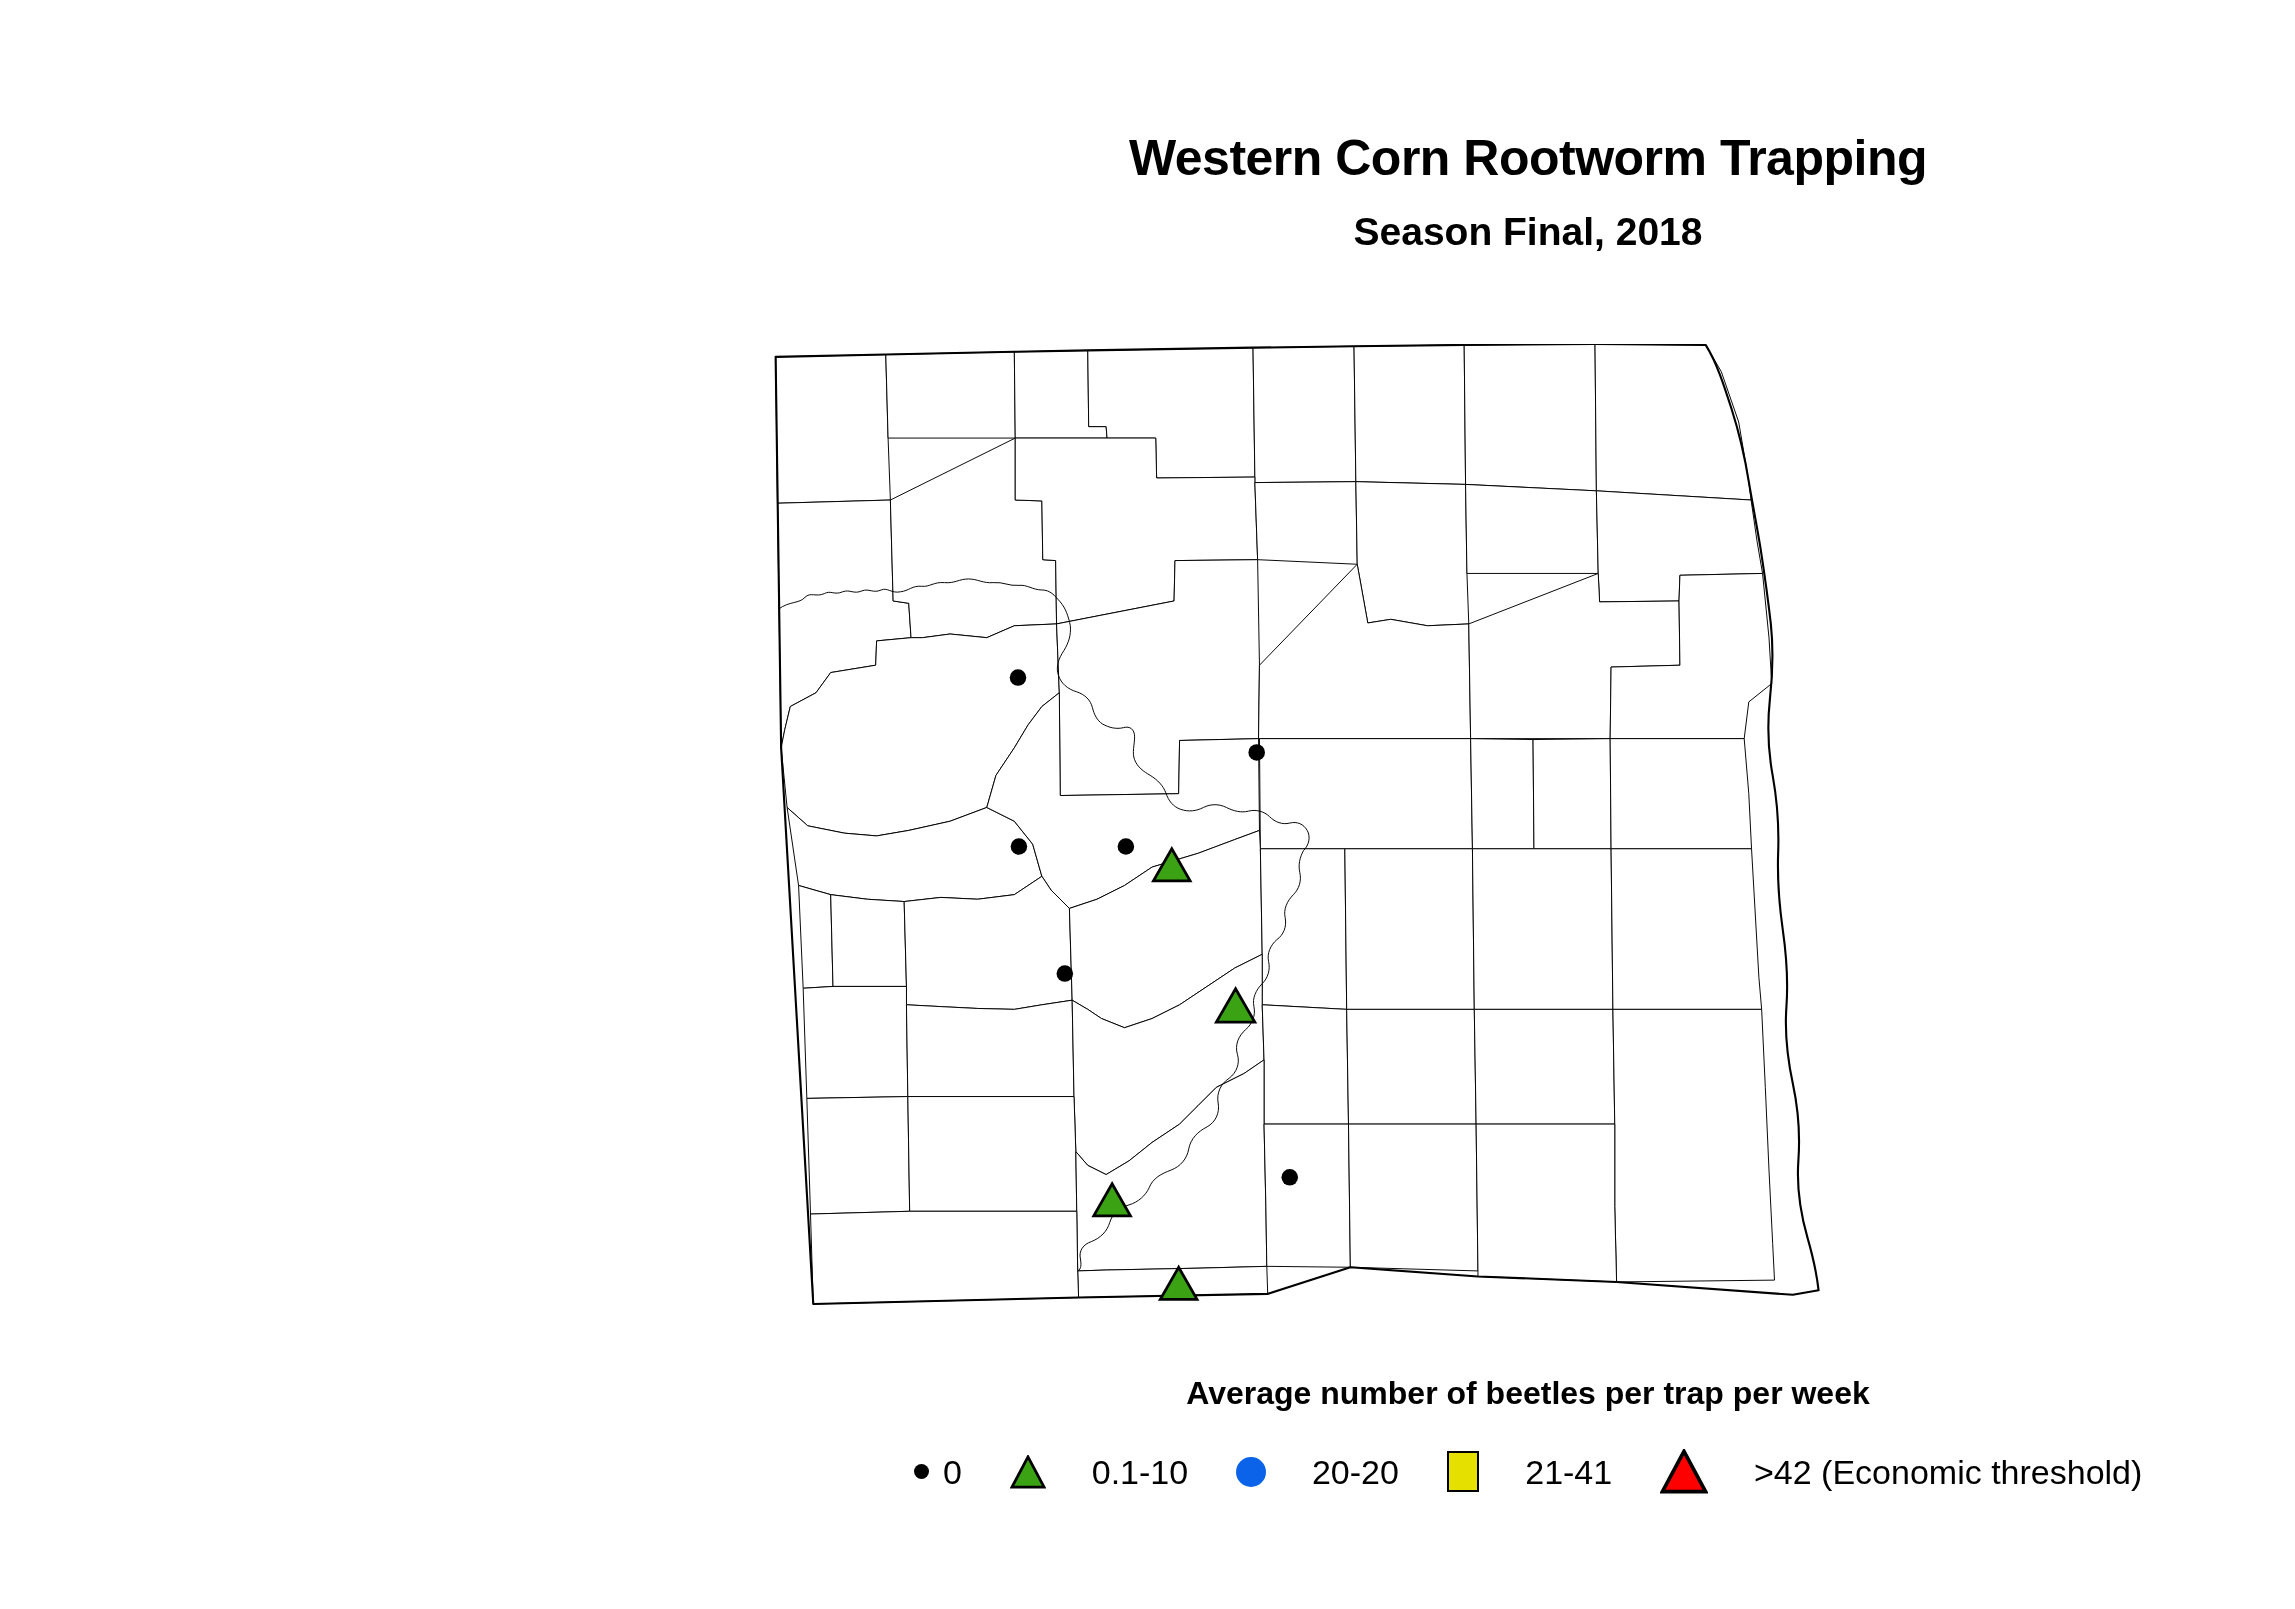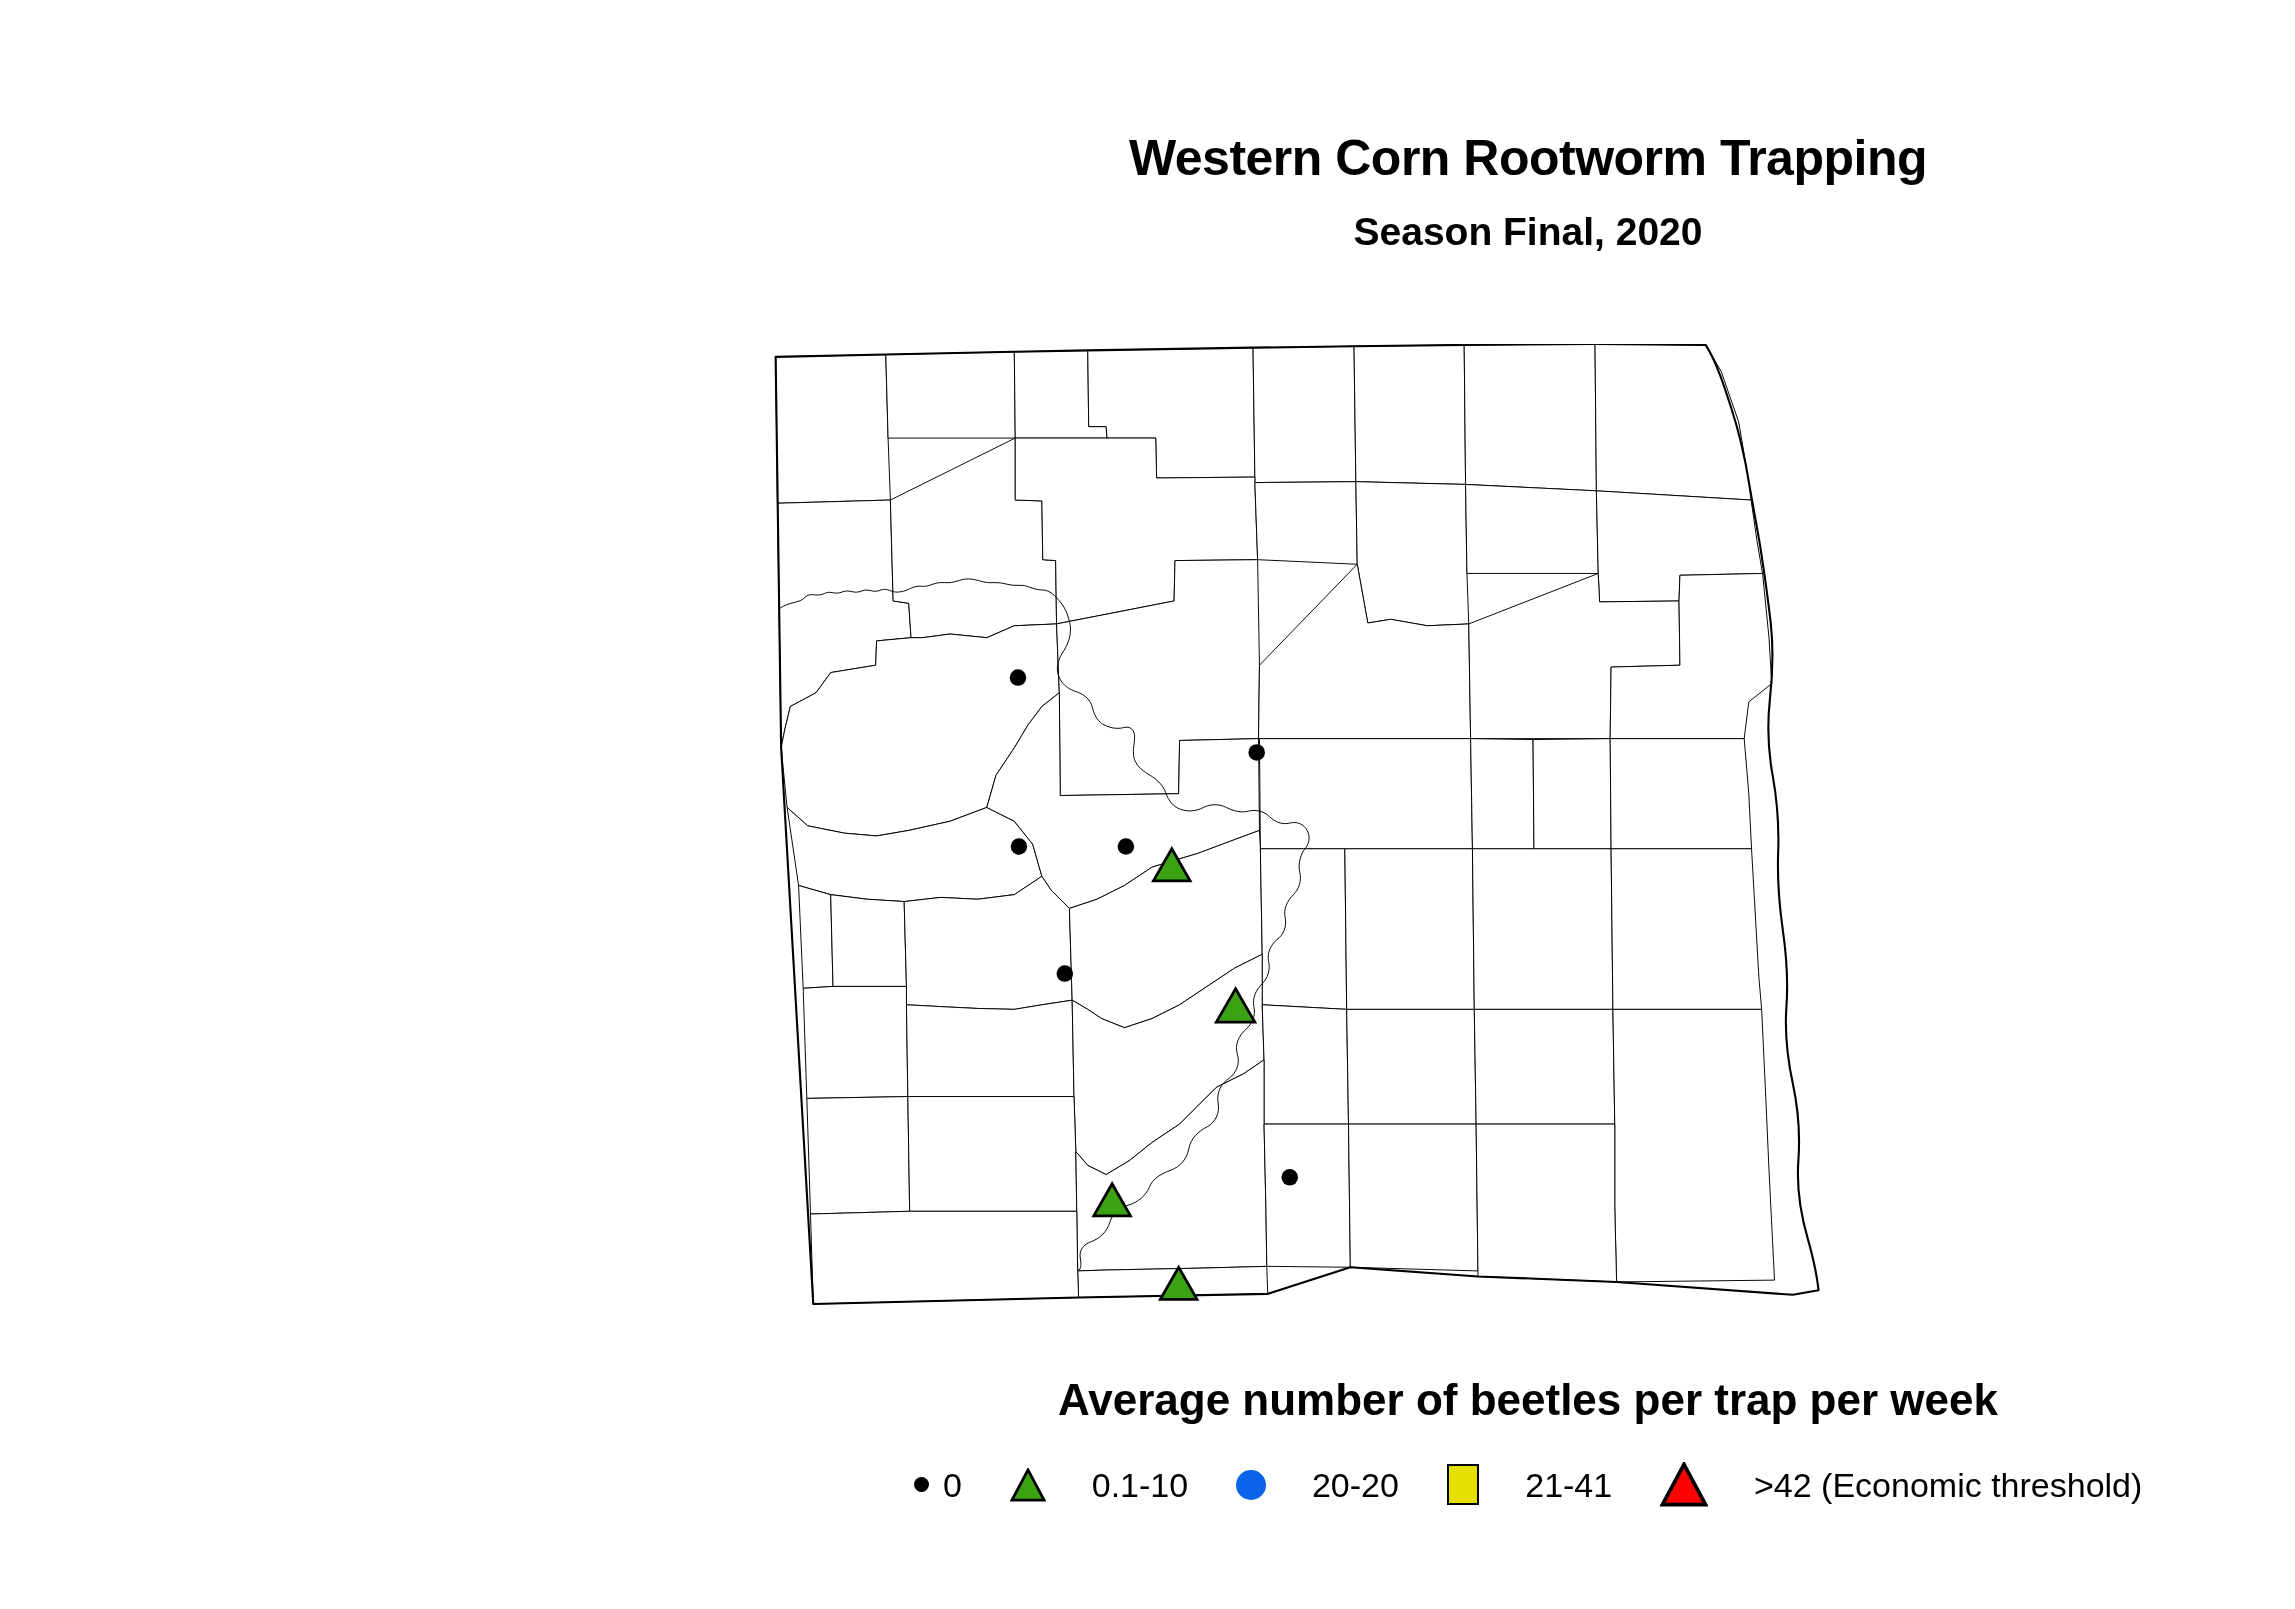--- a/index.html
+++ b/index.html
@@ -43,21 +43,21 @@
   .state-outline{fill:none;stroke:#000000;stroke-width:4.6;stroke-linejoin:round;}
   .riverline{fill:none;stroke:#000000;stroke-width:2.1;}
 
   .legend-block{
     position:absolute;
     left:0;right:0;
     top:1375px;
     display:flex;flex-direction:column;align-items:center;
   }
   .legend-title{
-    font-size:44px;
+    font-size:32px;
     font-weight:bold;
     color:#000;
     text-align:center;
     white-space:nowrap;
   }
   .legend-row{
     margin-top:37px;
     display:flex;flex-direction:row;align-items:center;
     white-space:nowrap;
   }
@@ -83,21 +83,21 @@
   }
   .tri-wrap{position:relative;display:block;}
   .tri-wrap svg{display:block;}
 </style>
 </head>
 <body>
 
 <div class="figure">
 
   <div class="title">Western Corn Rootworm Trapping</div>
-  <div class="subtitle">Season Final, 2020</div>
+  <div class="subtitle">Season Final, 2018</div>
 
   <div class="map-wrap">
     <svg viewBox="0 0 3540 2140" preserveAspectRatio="none">
 
       <g>
 
         <path class="county" d="M180,28 L420,23 L425,205 L430,340 L184,347 Z"></path>
         <path class="county" d="M420,23 L700,17 L702,205 L425,205 Z"></path>
         <path class="county" d="M700,17 L860,14 L862,180 L900,180 L902,205 L702,205 Z"></path>
         <path class="county" d="M860,14 L1220,8 L1224,290 L1010,292 L1008,205 L902,205 L900,180 L862,180 Z"></path>

